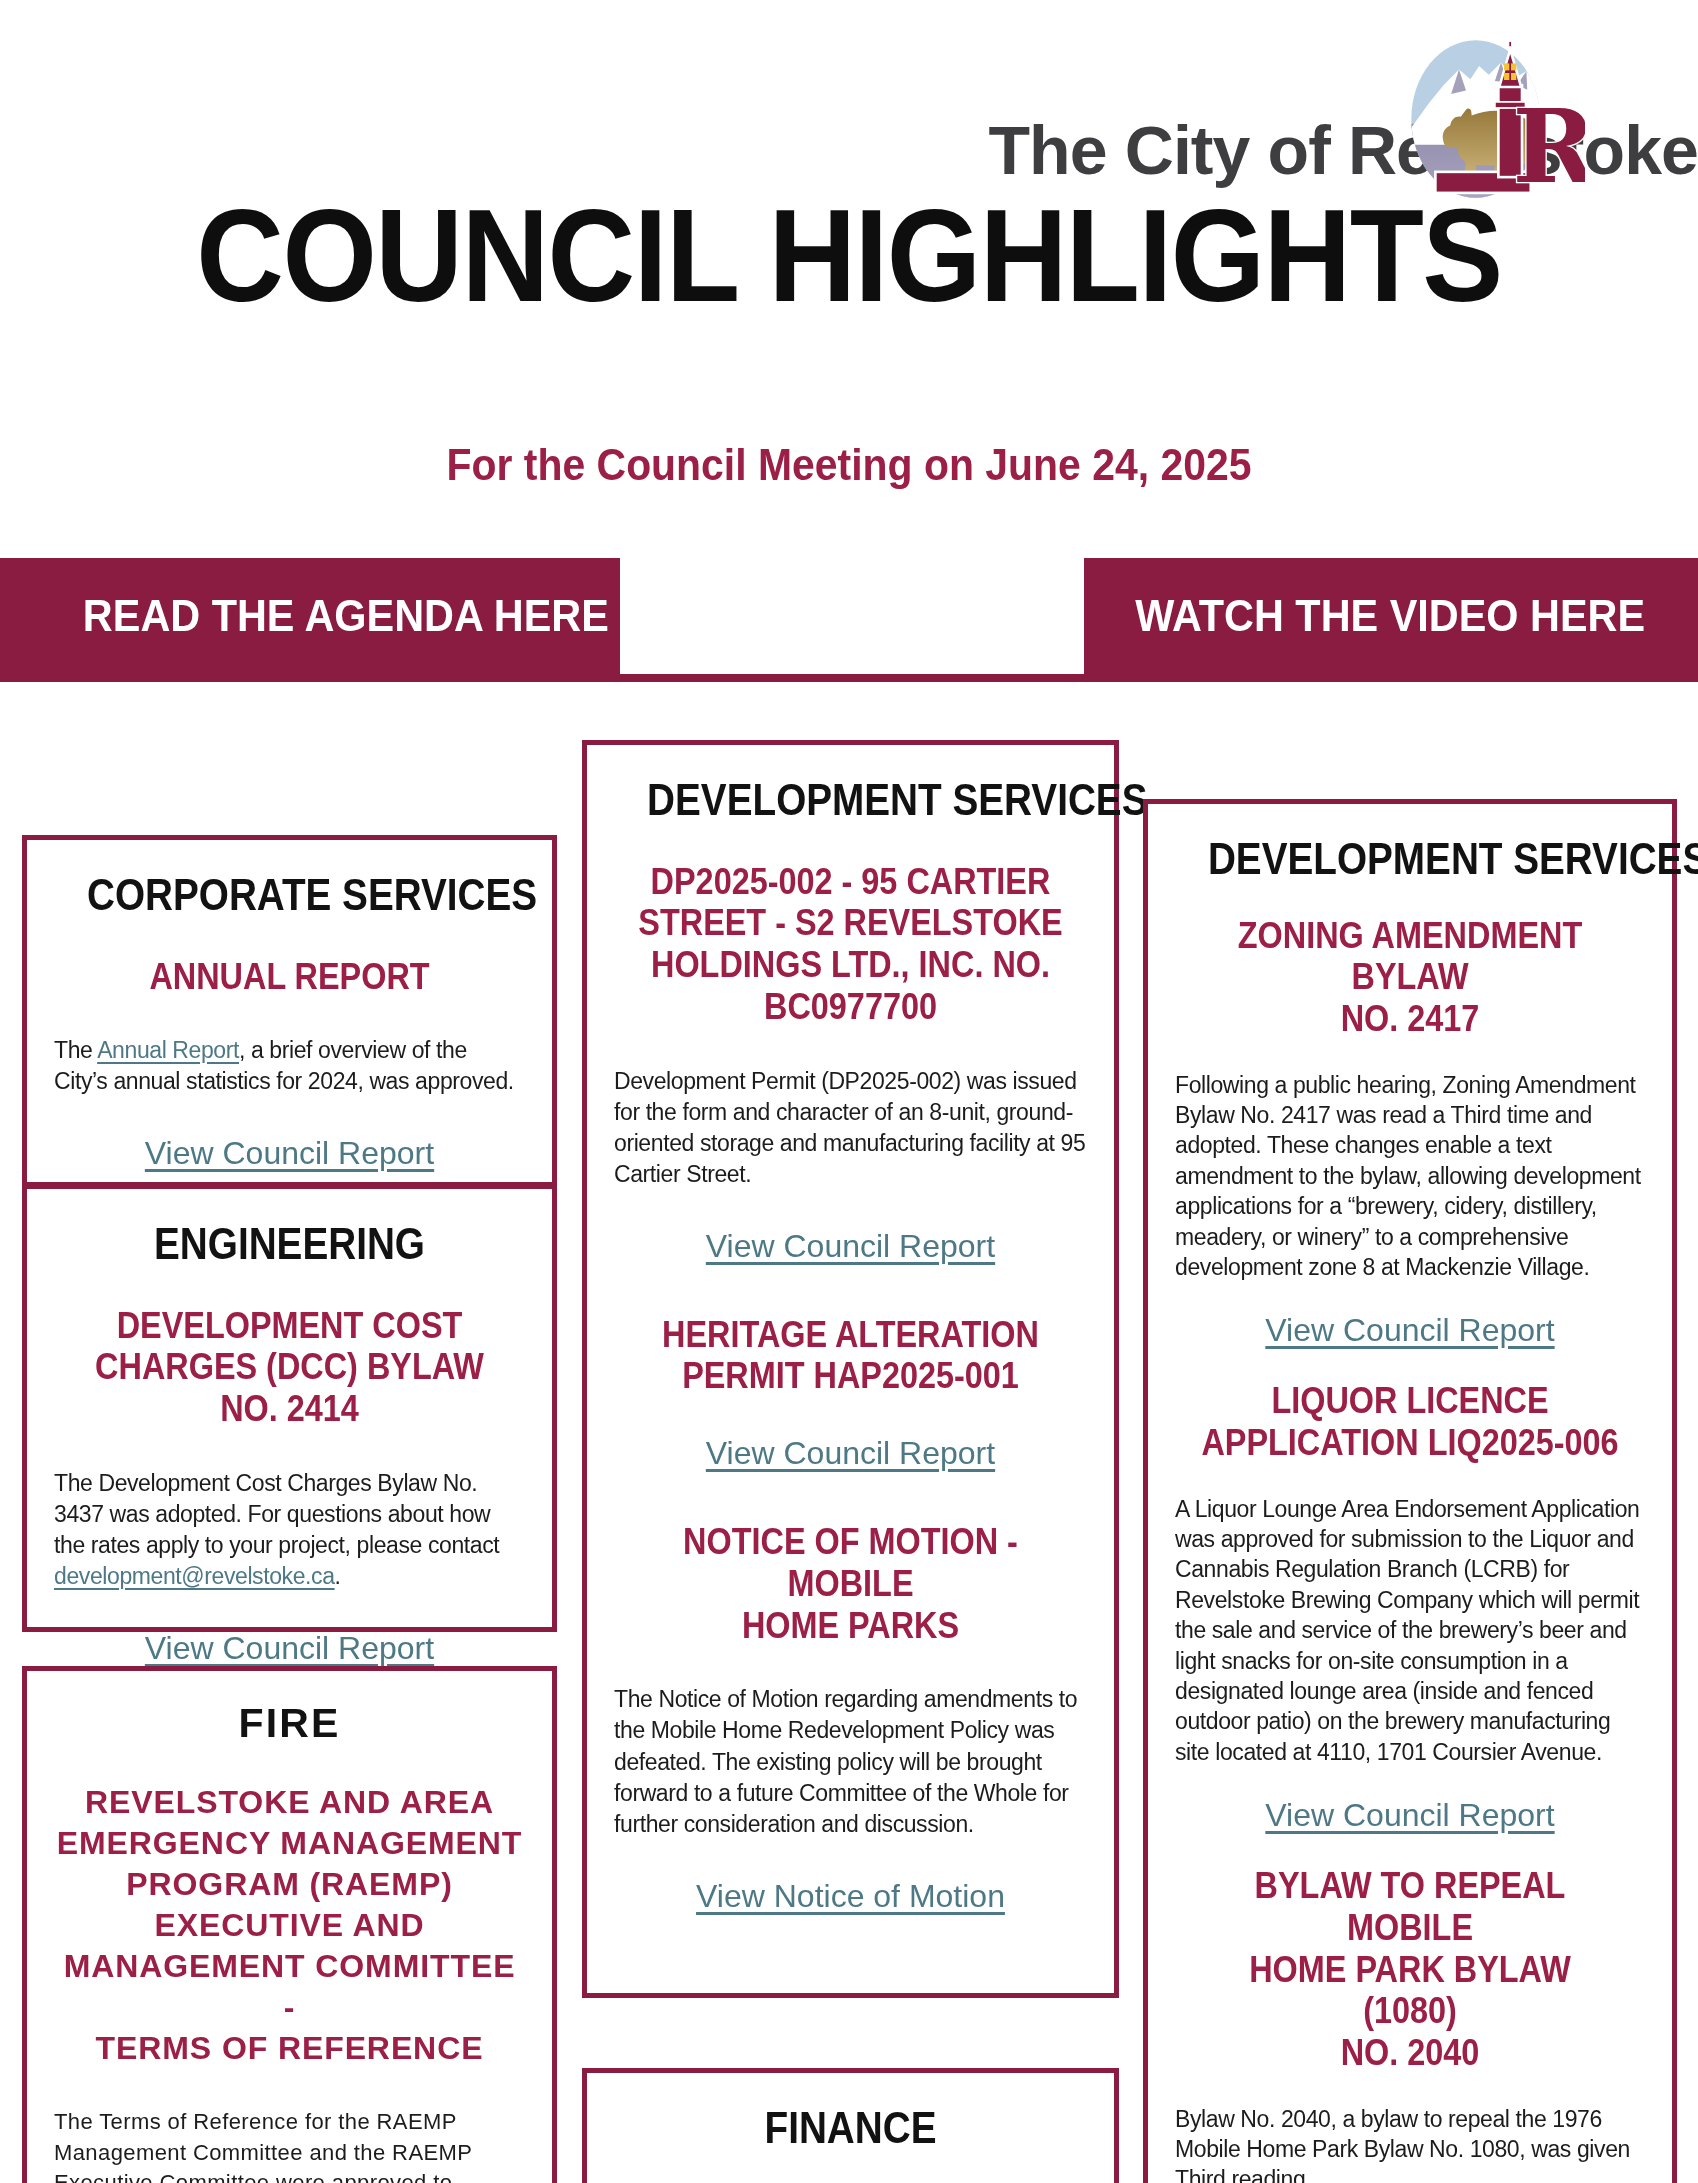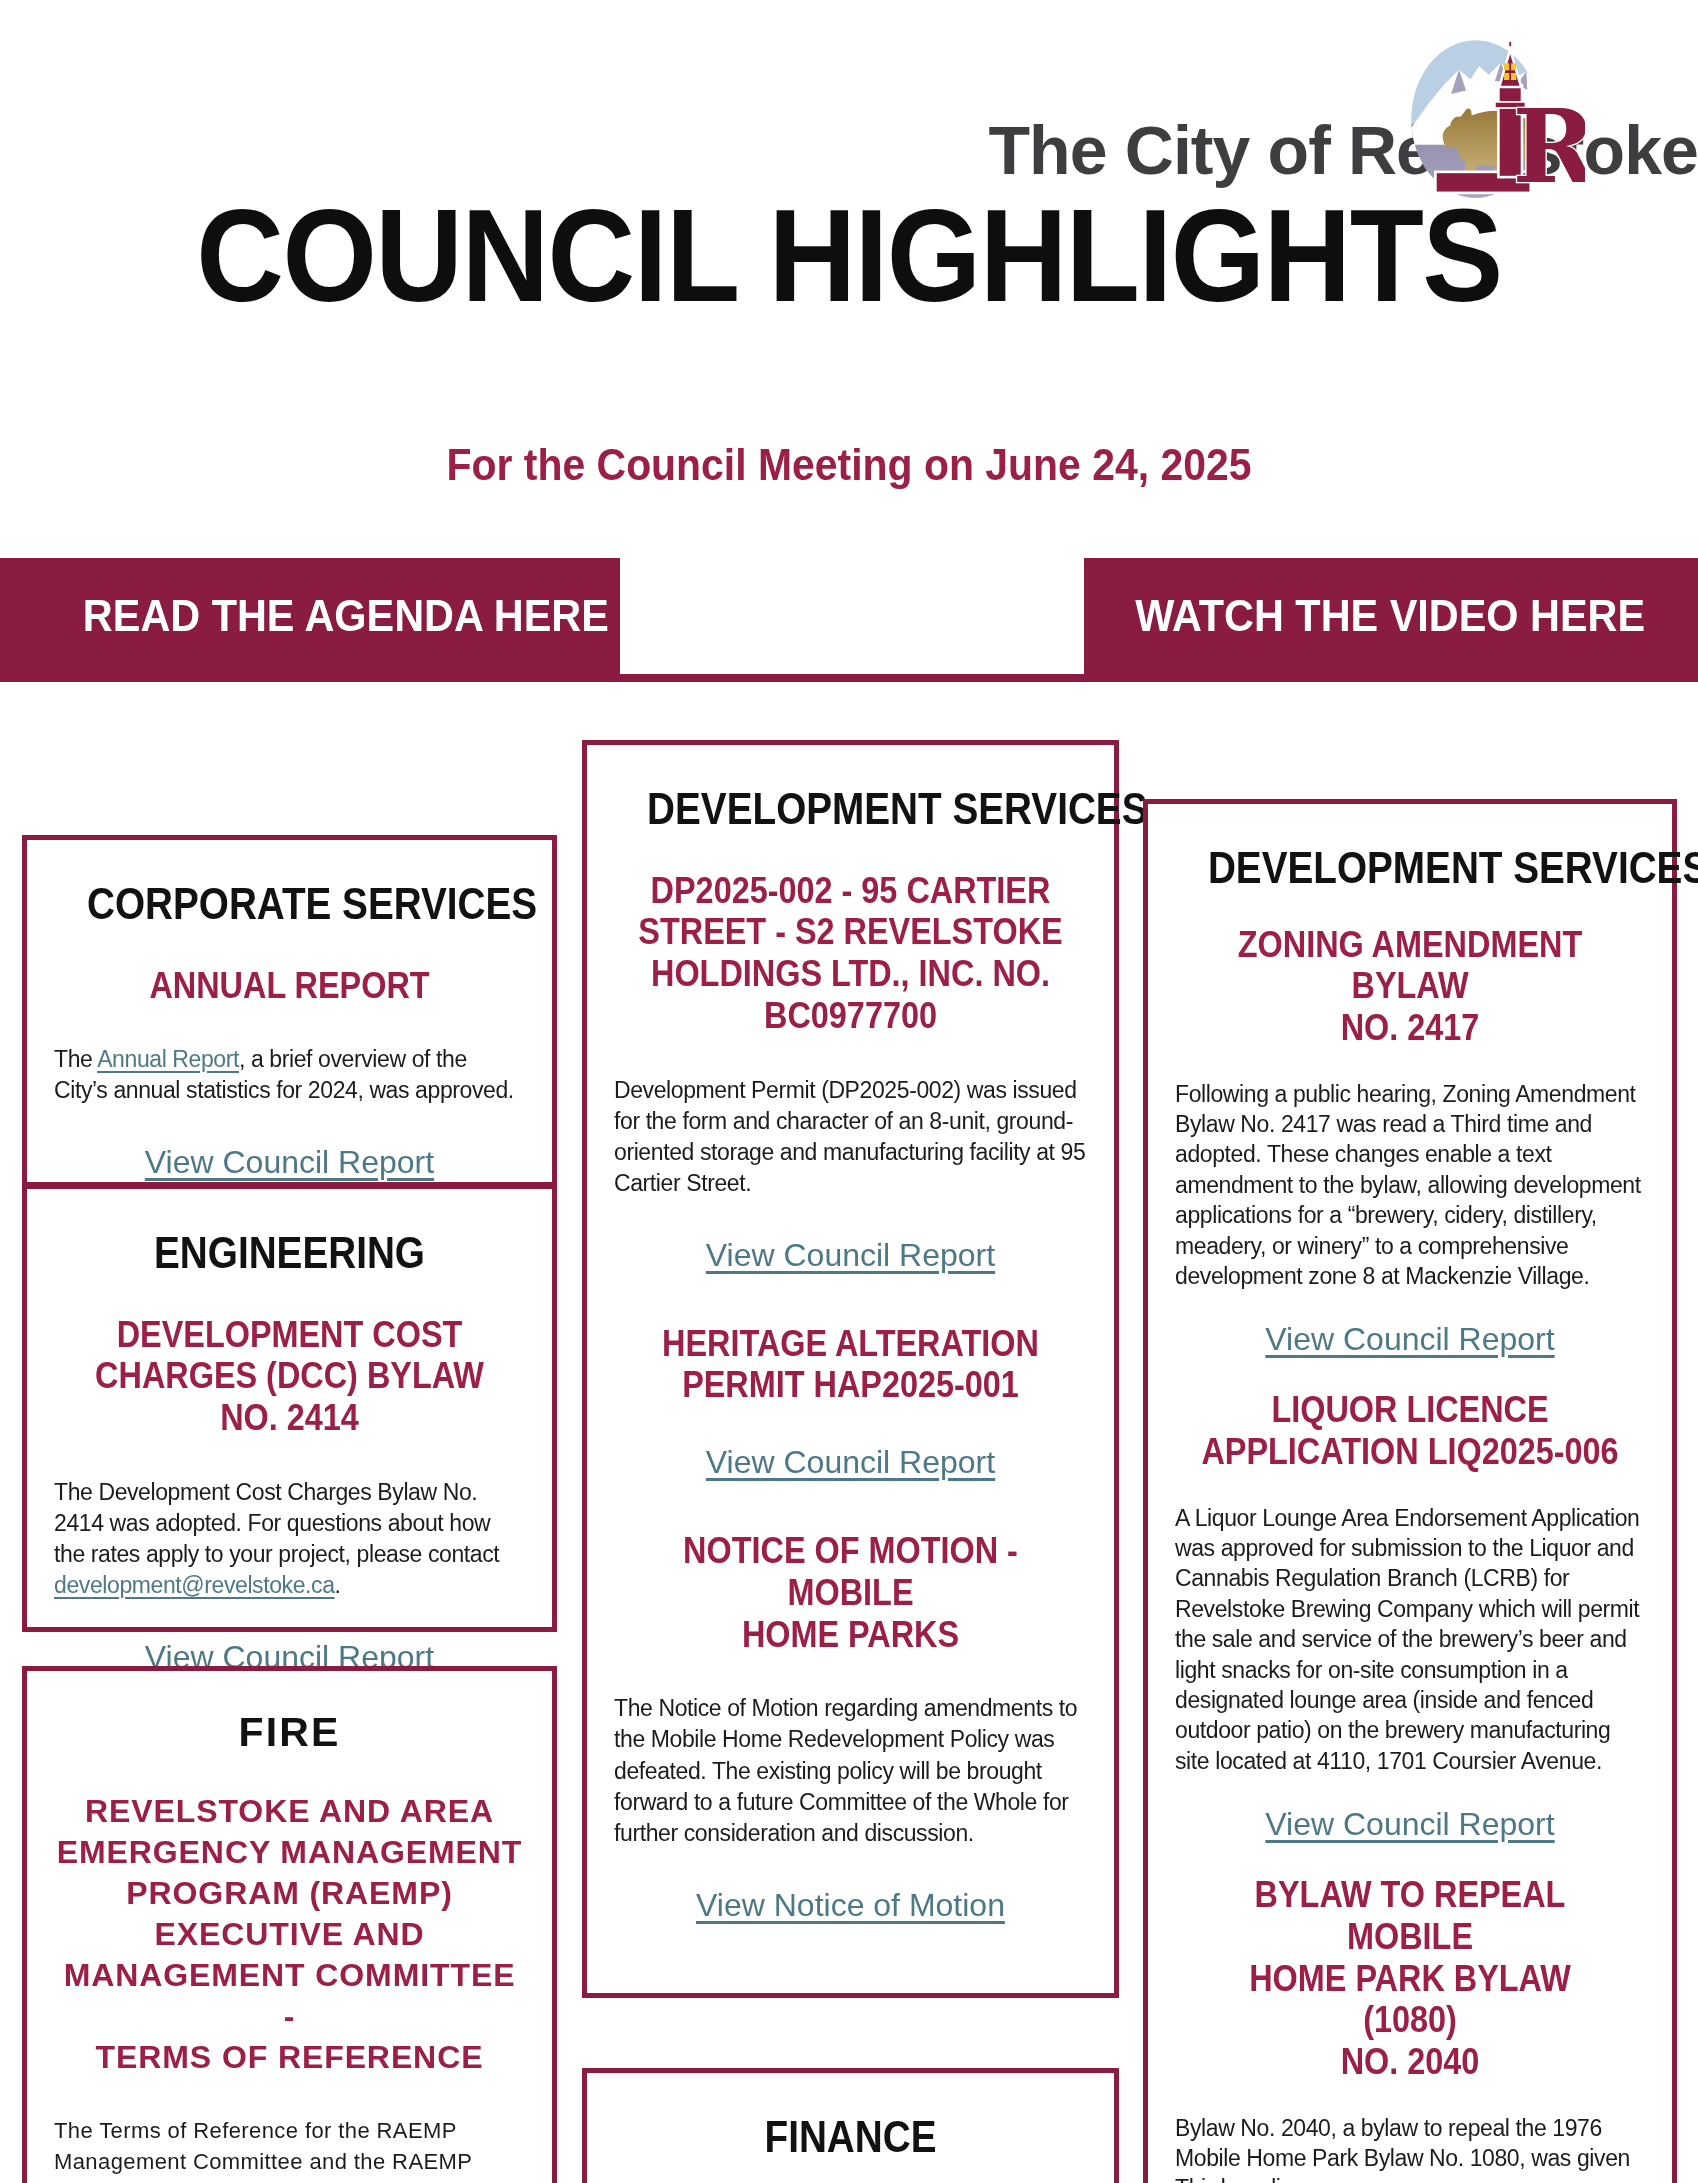--- a/index.html
+++ b/index.html
@@ -25,21 +25,21 @@
   .logo{position:absolute;left:1410px;top:38px;width:175px;height:175px;}
   
   .cta-bar{position:absolute;left:0;top:558px;width:1698px;height:124px;background:var(--maroon);}
   .cta-gap{position:absolute;left:620px;top:0;width:464px;height:116px;background:#fff;}
   .cta{position:absolute;top:0;height:116px;display:flex;align-items:center;justify-content:center;
     color:#fff;font-weight:bold;font-size:45px;cursor:pointer;text-decoration:none;}
   .cta span{transform:scaleX(0.92);white-space:nowrap;display:inline-block;}
   .cta-left{left:0;width:652px;padding-left:39px;}
   .cta-right{left:1083px;width:615px;}
   
-  .box{position:absolute;border:5.2px solid var(--maroon);background:#fff;text-align:center;padding:12px 27px;}
+  .box{position:absolute;border:5.2px solid var(--maroon);background:#fff;text-align:center;padding:3px 27px;}
   .dept{font-weight:bold;color:#121212;font-size:45px;margin:27px 0 0;line-height:1.1;
     transform:scaleX(0.86);white-space:nowrap;}
   .subhead{color:var(--maroon-text);font-weight:bold;font-size:36px;line-height:1.16;margin:36px 0 0;
     white-space:pre-line;transform:scaleX(0.9);}
   .para{text-align:left;font-size:23px;line-height:1.35;letter-spacing:-0.4px;color:#1c1c1c;margin:38px 0 0;}
   .box-link{display:inline-block;margin:38px 0 0;font-size:32px;color:var(--teal);
     text-decoration:underline;text-underline-offset:4.8px;cursor:pointer;}
   .inline-link{color:var(--teal);text-decoration:underline;text-underline-offset:3.9px;cursor:pointer;}
   .section{margin-top:49px;}
   .section:first-of-type{margin-top:16px;}
@@ -122,21 +122,21 @@
     <h3 class="subhead">ANNUAL REPORT</h3>
     <p class="para"><span>The </span><a class="inline-link">Annual Report</a><span>, a brief overview of the City’s annual statistics for 2024, was approved.</span></p>
     <a class="box-link">View Council Report</a>
   </div>
 
   <div class="box box-engineering">
     <h2 class="dept">ENGINEERING</h2>
     <h3 class="subhead">DEVELOPMENT COST
 CHARGES (DCC) BYLAW
 NO. 2414</h3>
-    <p class="para"><span>The Development Cost Charges Bylaw No. 2414 was adopted. For questions about how the rates apply to your project, please contact </span><a class="inline-link">development@revelstoke.ca</a><span>.</span></p>
+    <p class="para"><span>The Development Cost Charges Bylaw No. 3437 was adopted. For questions about how the rates apply to your project, please contact </span><a class="inline-link">development@revelstoke.ca</a><span>.</span></p>
     <a class="box-link">View Council Report</a>
   </div>
 
   <div class="box box-fire wide">
     <h2 class="dept">FIRE</h2>
     <h3 class="subhead">REVELSTOKE AND AREA
 EMERGENCY MANAGEMENT
 PROGRAM (RAEMP)
 EXECUTIVE AND
 MANAGEMENT COMMITTEE -

